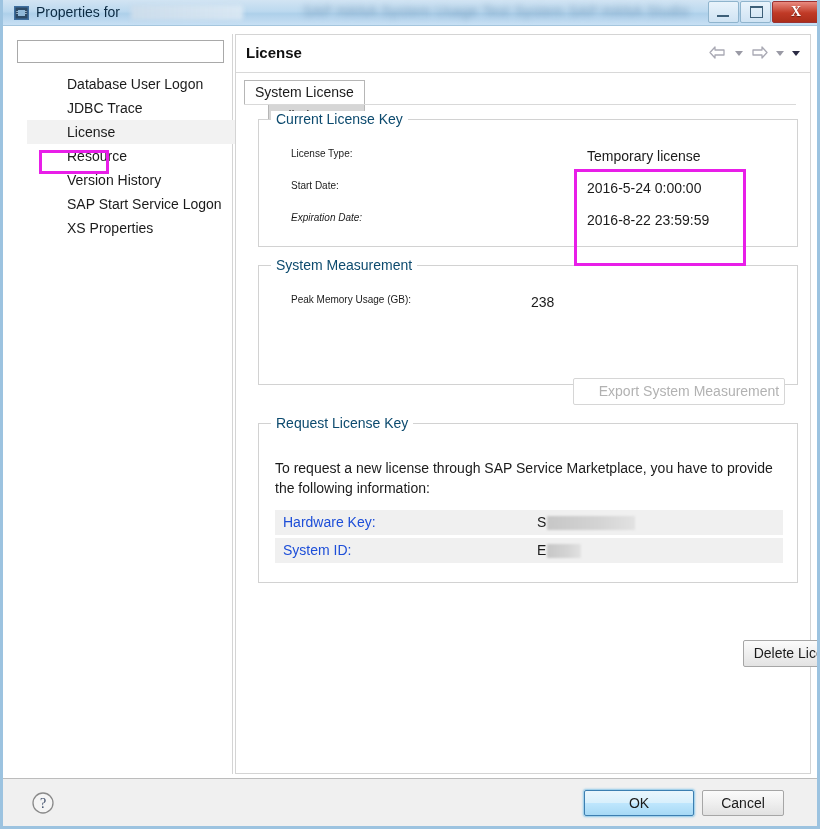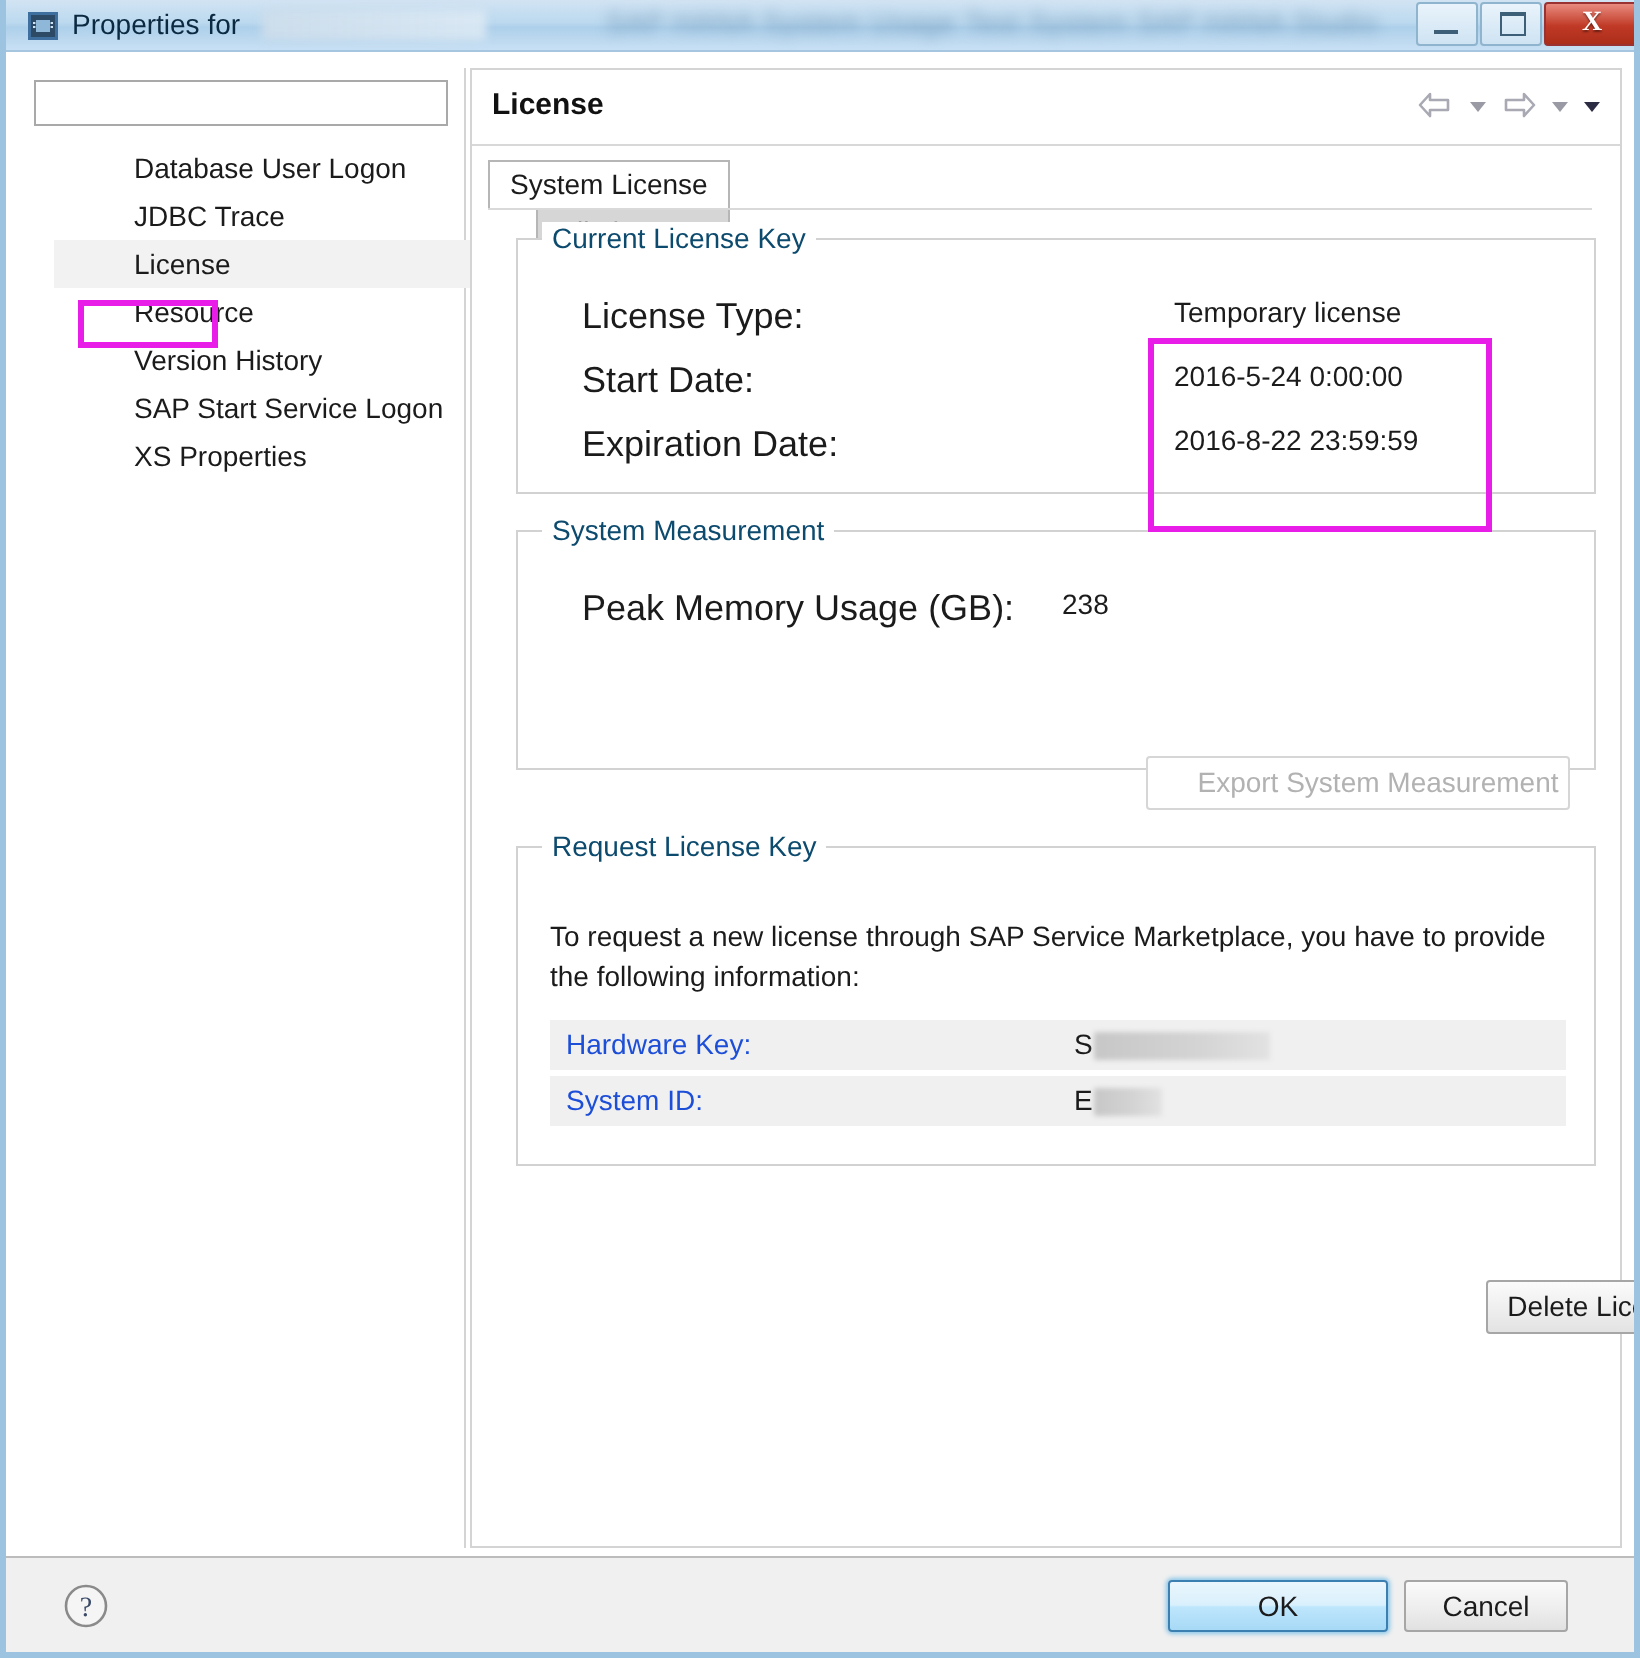--- a/index.html
+++ b/index.html
@@ -267,21 +267,21 @@
     position: absolute;
     top: -9px; left: 12px;
     padding: 0 5px;
     background: #ffffff;
     font-size: 14px;
     color: #0c4a6e;
     white-space: nowrap;
   }
   .row-label {
     position: absolute;
-    font-size: 18px;
+    font-size: 10px;
     color: #1b1b1b;
     white-space: nowrap;
   }
   .row-value {
     position: absolute;
     font-size: 14px;
     color: #1b1b1b;
     white-space: nowrap;
   }
 
@@ -511,21 +511,21 @@
 
       <div class="group" id="group-current">
         <span class="group-title">Current License Key</span>
 
         <span class="row-label" style="left:32px; top:28px;">License Type:</span>
         <span class="row-value" style="left:328px; top:28px;">Temporary license</span>
 
         <span class="row-label" style="left:32px; top:60px;">Start Date:</span>
         <span class="row-value" style="left:328px; top:60px;">2016-5-24 0:00:00</span>
 
-        <span class="row-label" style="left:32px; top:92px;">Expiration Date:</span>
+        <span class="row-label" style="left:32px; top:92px;font-style:italic;">Expiration Date:</span>
         <span class="row-value" style="left:328px; top:92px;">2016-8-22 23:59:59</span>
       </div>
 
       <div class="group" id="group-measure">
         <span class="group-title">System Measurement</span>
         <span class="row-label" style="left:32px; top:28px;">Peak Memory Usage (GB):</span>
         <span class="row-value" style="left:272px; top:28px;">238</span>
         <button class="btn disabled" id="btn-export">Export System Measurement</button>
       </div>
 

